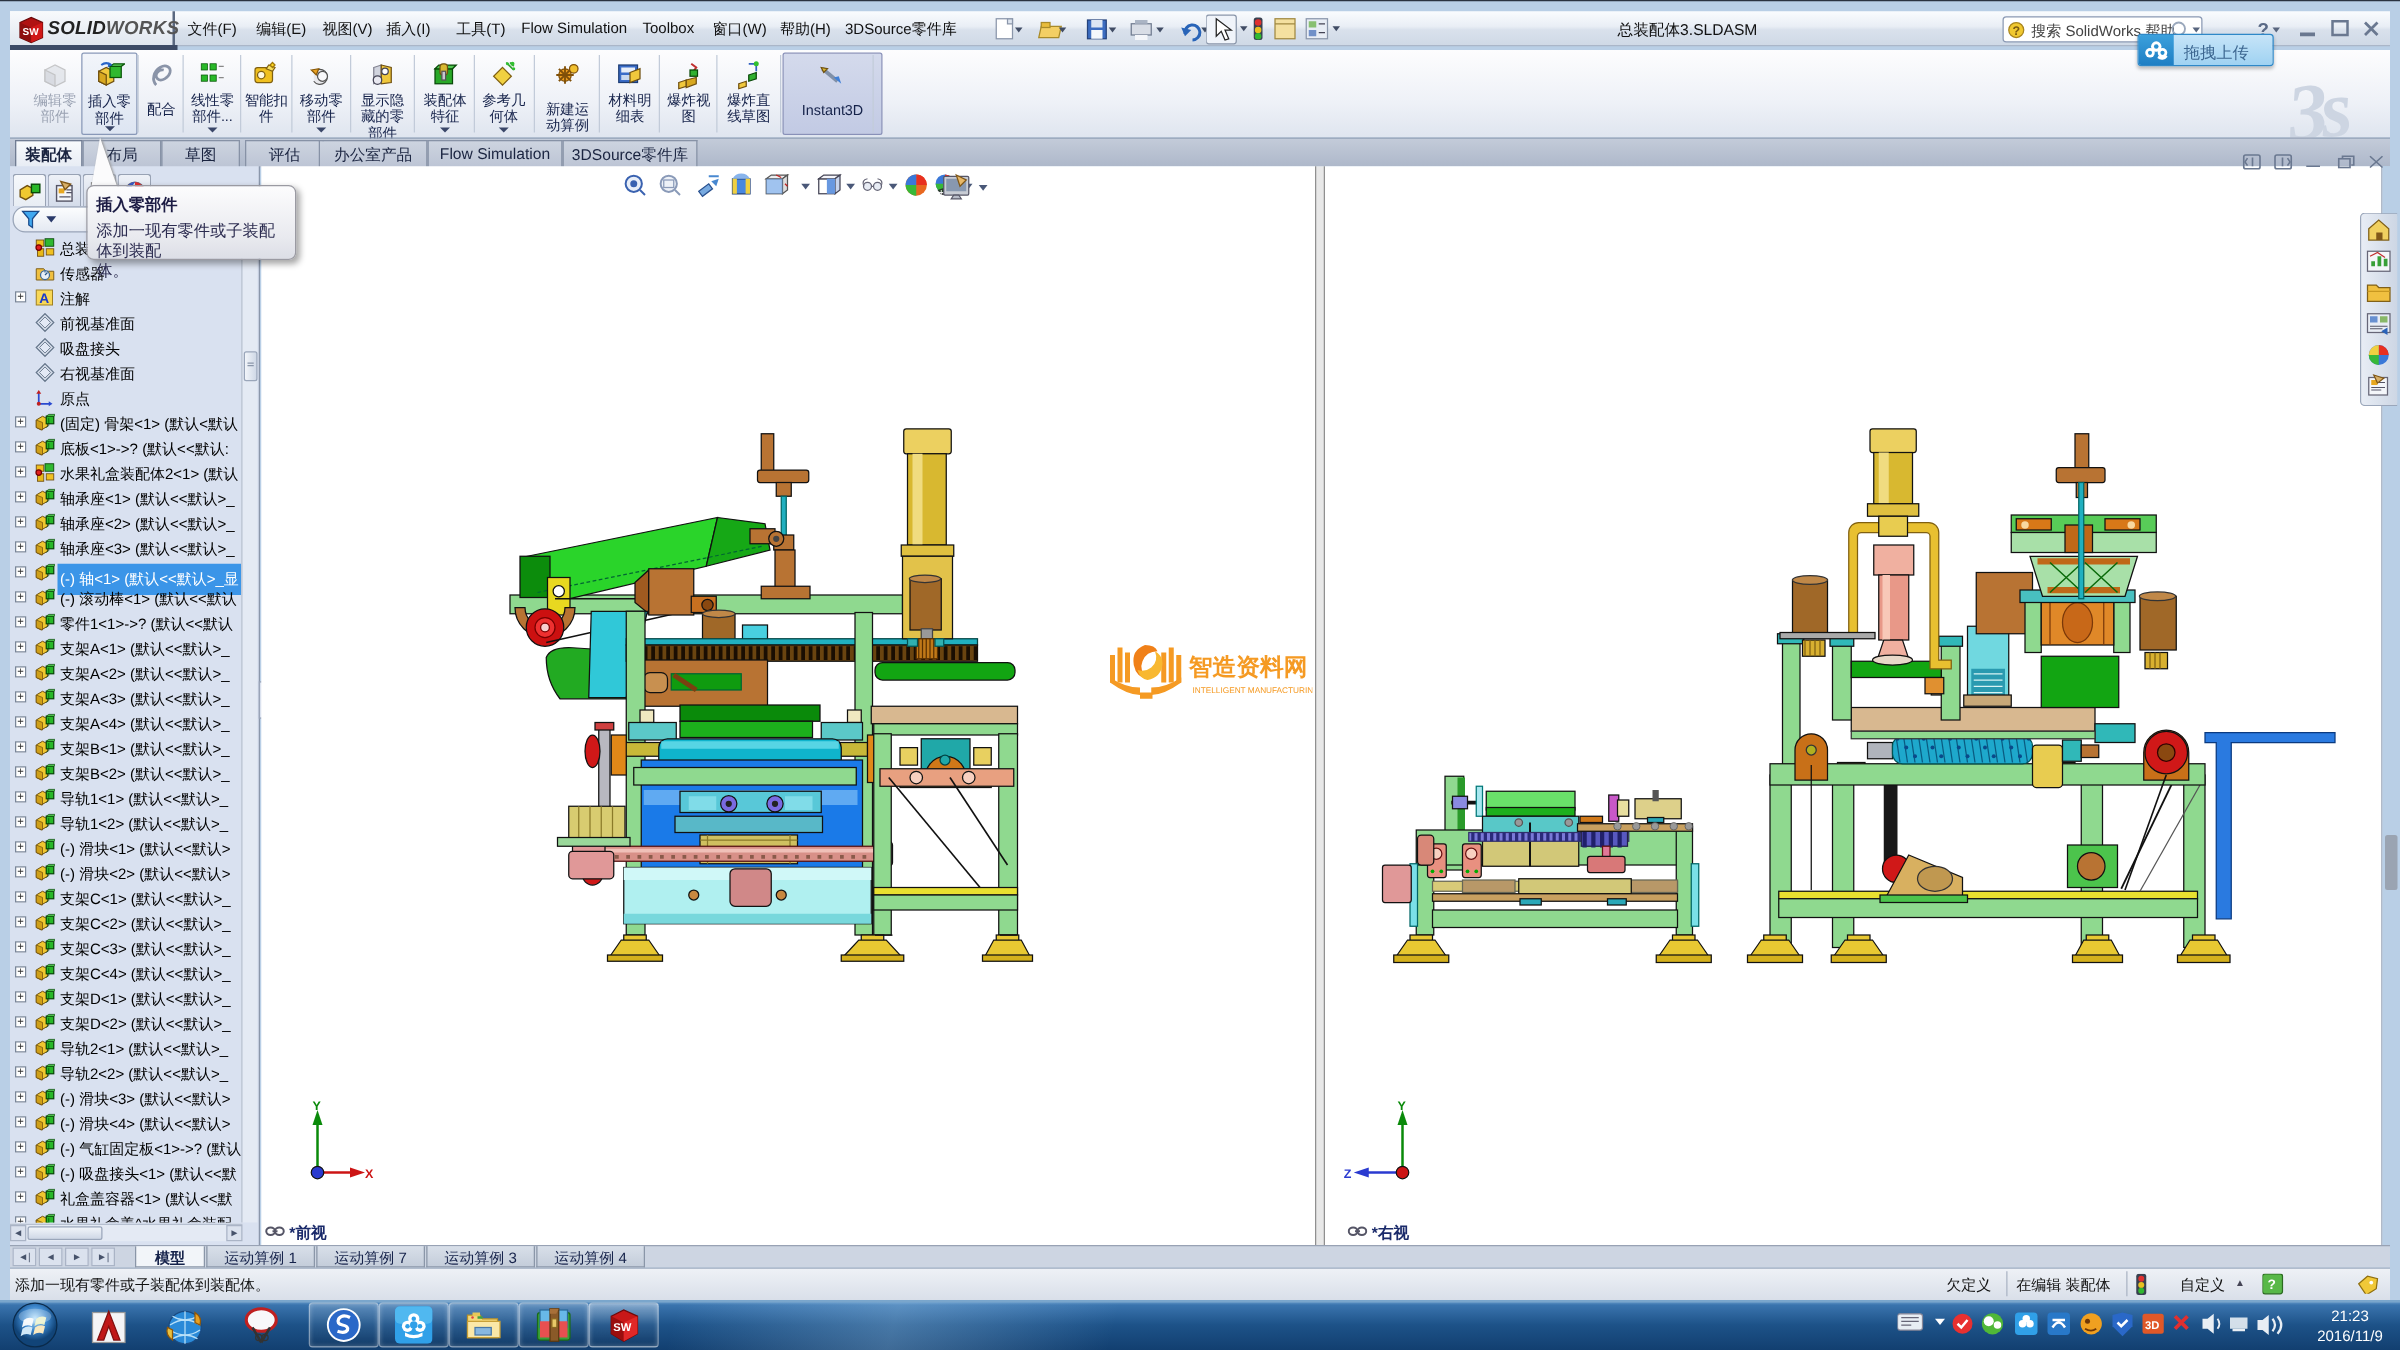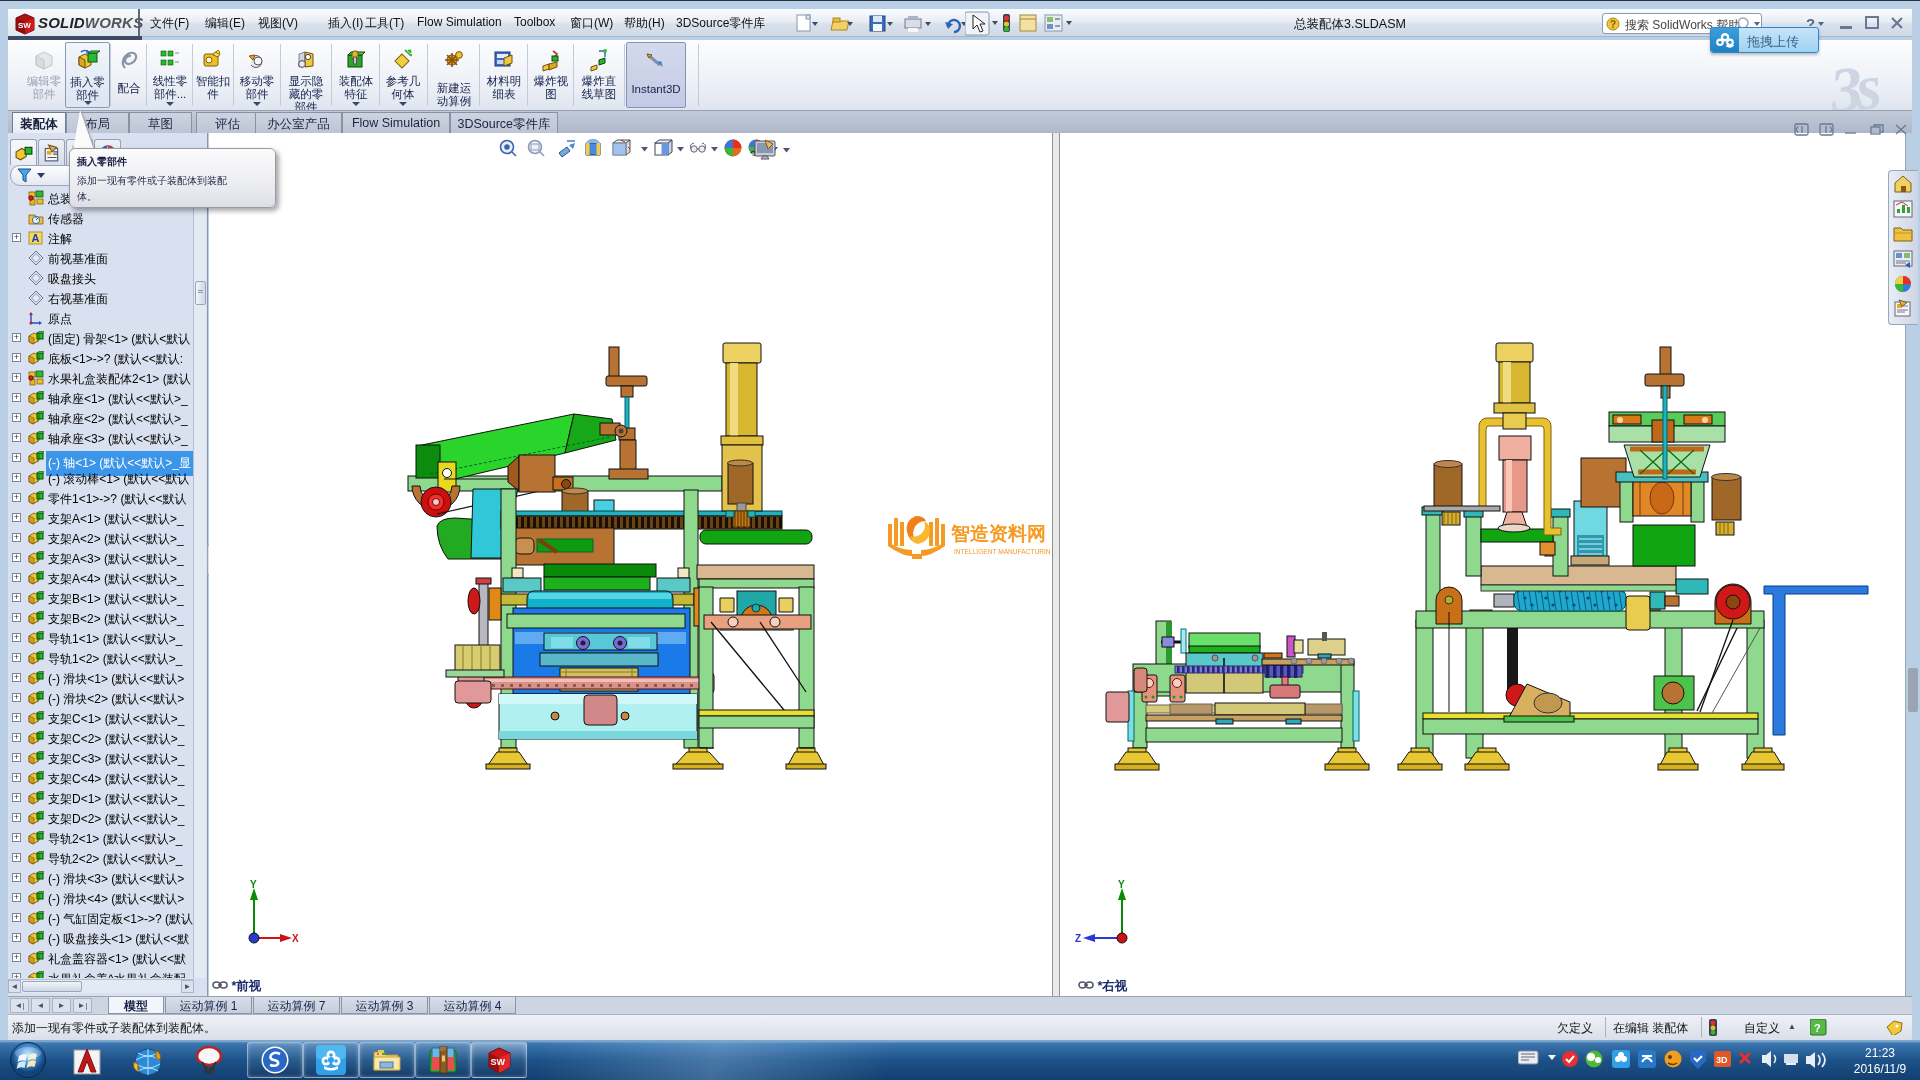--- a/index.html
+++ b/index.html
@@ -41,21 +41,21 @@
 #hthumb{position:absolute;left:14px;top:1px;width:60px;height:11px;background:linear-gradient(#f2f5fa,#cfd8e6);border:1px solid #9aa6ba;border-radius:2px}
 .sarrow{position:absolute;width:13px;height:13px;background:#dbe2ee;border:1px solid #aab4c6;font-size:8px;color:#47536b;text-align:center;line-height:12px}
 
 #vp1{left:209px;top:133px;width:843px;height:863px;background:#fff}
 #vpdiv{left:1052px;top:133px;width:8px;height:863px;background:#e8e8e8;border-left:1px solid #909090;border-right:1px solid #909090}
 #vp2{left:1060px;top:133px;width:846px;height:863px;background:#fff;border-right:1px solid #98a4b6}
 #rborder{left:1906px;top:133px;width:14px;height:863px;background:#b9cfe6}
 #rthumb{left:1908px;top:668px;width:10px;height:44px;background:#9aa4b2;border-radius:2px}
 .viewlabel{position:absolute;font-size:12.5px;font-weight:bold;color:#1a2a6a}
 
-#tooltip{left:69px;top:148px;width:207px;height:60px;background:linear-gradient(#fcfcfd,#e9eaef 70%,#dcdee6);border:1px solid #9a9aa2;border-radius:6px;box-shadow:3px 3px 5px rgba(0,0,0,.35);font-size:10px;color:#2c2c50}
+#tooltip{left:69px;top:148px;width:168px;height:60px;background:linear-gradient(#fcfcfd,#e9eaef 70%,#dcdee6);border:1px solid #9a9aa2;border-radius:6px;box-shadow:3px 3px 5px rgba(0,0,0,.35);font-size:13px;color:#2c2c50}
 #tooltip b{display:block;margin:6px 0 4px 7px;color:#1c1c44}
 #tooltip .bd{margin:0 6px 0 7px;line-height:16px}
 #ttpointer{left:73px;top:110px;width:0;height:0;border-left:7px solid transparent;border-right:14px solid transparent;border-bottom:40px solid #fbfbfc;filter:drop-shadow(1px 0 1px #999)}
 
 #mtabrow{left:8px;top:996px;width:1904px;height:18px;background:#cdd5e2;border-top:1px solid #98a2b4}
 .mtab{position:absolute;top:0px;height:17px;background:linear-gradient(#d8dfe9,#c4cdda);border:1px solid #8a96a8;border-top:none;font-size:12px;color:#15224a;text-align:center;padding-top:1px}
 .mtab.active{background:#f2f5f9;font-weight:bold}
 #statusbar{left:8px;top:1014px;width:1904px;height:26px;background:linear-gradient(#eef1f6,#d9dfe9);border-top:1px solid #aab4c4;font-size:12px;color:#111}
 
 #taskbar{left:0;top:1040px;width:1920px;height:40px;background:linear-gradient(#79aad4,#3a74ae 10%,#1d5288 50%,#123f70 100%);}
@@ -70,21 +70,21 @@
 <svg class="abs" style="left:13px;top:12px" width="24" height="24" viewBox="0 0 24 24">
 <polygon points="3,6 12,2 21,6 21,18 12,22 3,18" fill="#b01212" stroke="#6a0808"></polygon>
 <polygon points="3,6 12,10 12,22 3,18" fill="#8e0e0e"></polygon>
 <polygon points="12,10 21,6 21,18 12,22" fill="#d01818"></polygon>
 <text x="5" y="16" font-size="8" fill="#fff" font-weight="bold">SW</text>
     </svg>
 <div class="abs" id="swlogotext">SOLID<i style="color:#555">WORKS</i></div>
 <div class="menuitem" style="left:150px">文件(F)</div>
 <div class="menuitem" style="left:205px">编辑(E)</div>
 <div class="menuitem" style="left:258px">视图(V)</div>
-<div class="menuitem" style="left:328px">插入(I)</div>
+<div class="menuitem" style="left:309px">插入(I)</div>
 <div class="menuitem" style="left:365px">工具(T)</div>
 <div class="menuitem" style="left:417px">Flow Simulation</div>
 <div class="menuitem" style="left:514px">Toolbox</div>
 <div class="menuitem" style="left:570px">窗口(W)</div>
 <div class="menuitem" style="left:624px">帮助(H)</div>
 <div class="menuitem" style="left:676px">3DSource零件库</div>
 <div class="abs" id="title">总装配体3.SLDASM</div>
 <svg class="abs" style="left:795px;top:13px" width="300" height="22">
 <rect x="2" y="2" width="13px" height="16" fill="#fff" stroke="#8a96aa"></rect>
       <path d="M15 2 l-4 0 0 4 4 0z" fill="#dde4ee" stroke="#8a96aa"></path>
@@ -318,21 +318,21 @@
             <path d="M4 19 l6 -2 0 4 -6 2z" fill="#f0c83c" stroke="#705010"></path>
             <path d="M12 3 l6 0 0 6" fill="none" stroke="#3060c0" stroke-width="1.4"></path>
             <path d="M12 12 l6 -2 0 5 -6 2z" fill="#30b030" stroke="#084808"></path>
             <circle cx="18" cy="3" r="2" fill="#30c030"></circle>
           </svg></div>
         <div class="lbl" style="top:33px">
           <div>爆炸直</div>
           <div>线草图</div>
         </div>
       </div>
-      <div class="btn" style="left:618px;width:60px;background:linear-gradient(#d4daec,#c2cae4);border:1px solid #8890b8;border-radius:2px;color:#15224a">
+      <div class="btn" style="left:618px;width:80px;background:linear-gradient(#d4daec,#c2cae4);border:1px solid #8890b8;border-radius:2px;color:#15224a">
         <div class="ico"><svg viewBox="0 0 24 24">
             <path d="M4 6 l12 10" stroke="#8090a8" stroke-width="3"></path>
             <path d="M3 5 l5 1 -3 3z" fill="#d8b830" stroke="#705010"></path>
             <path d="M13 13 l6 5 -2-6z" fill="#4080d8"></path>
           </svg></div>
         <div class="lbl" style="top:40px">
           <div>Instant3D</div>
         </div>
       </div>
       <div class="vsep" style="left:102px"></div>

